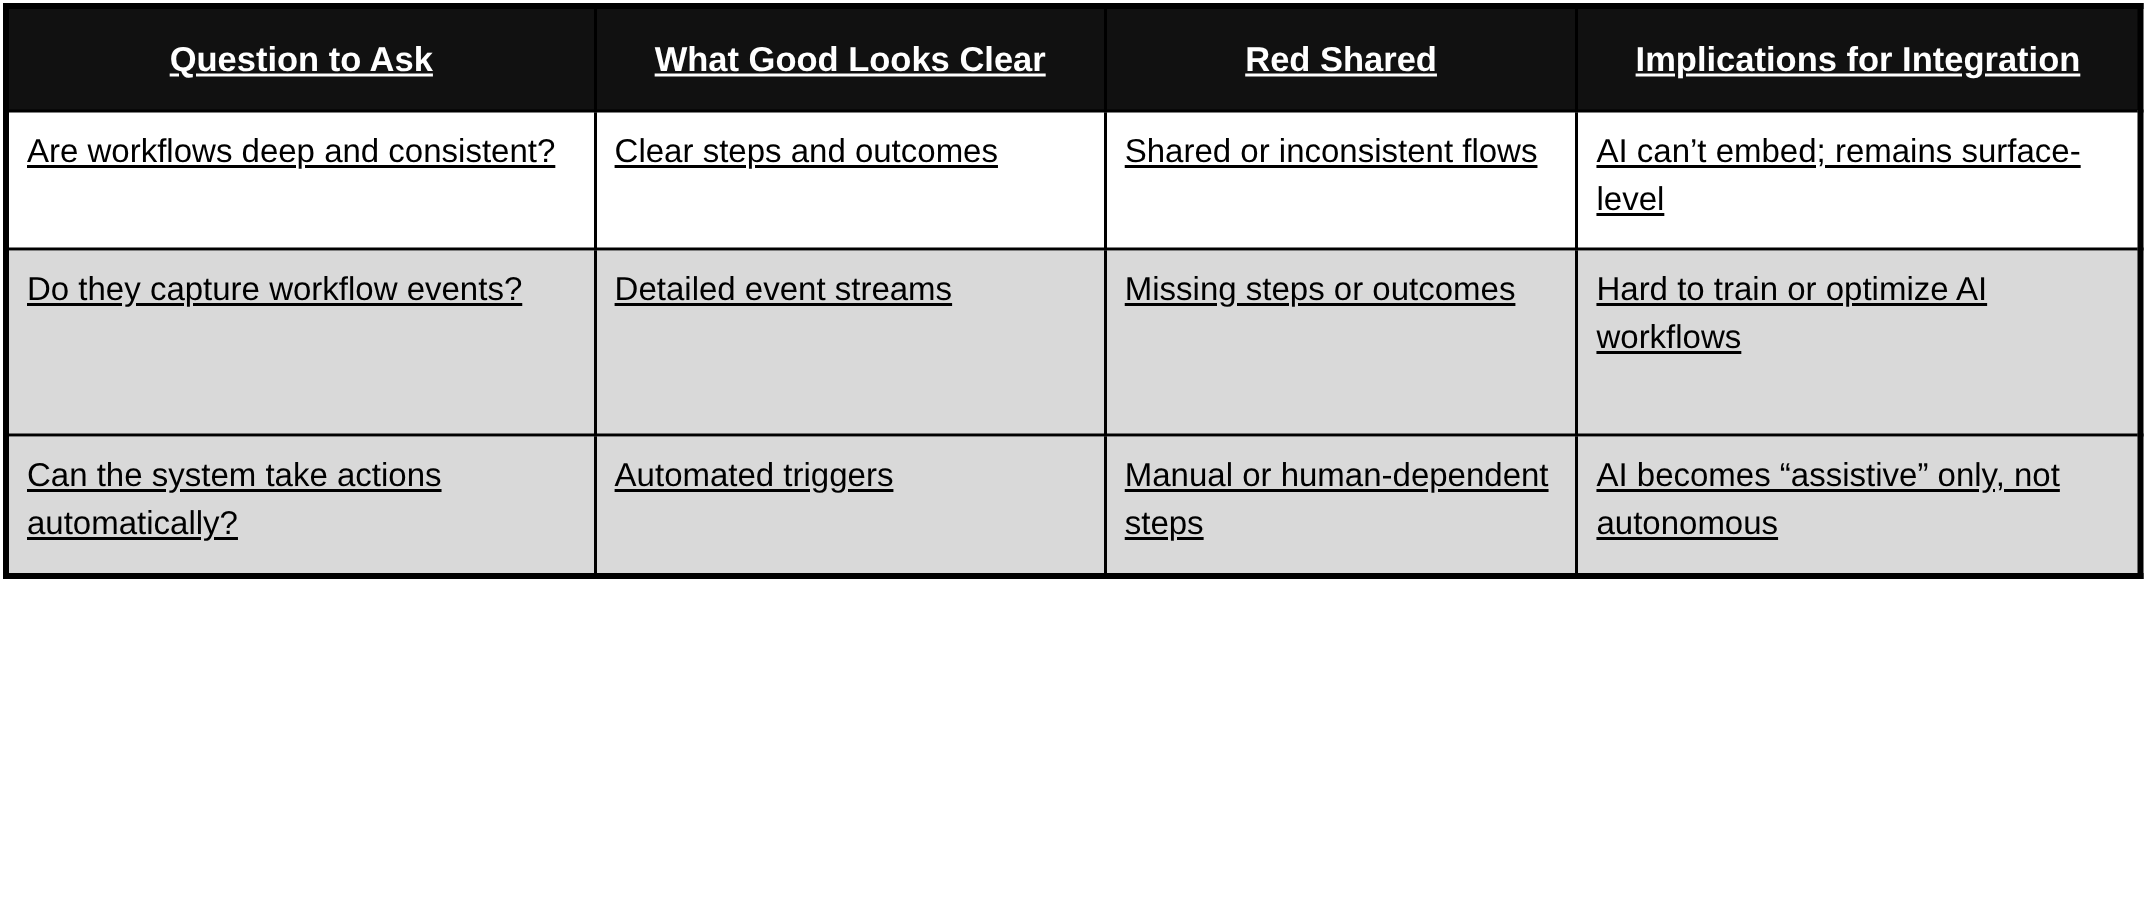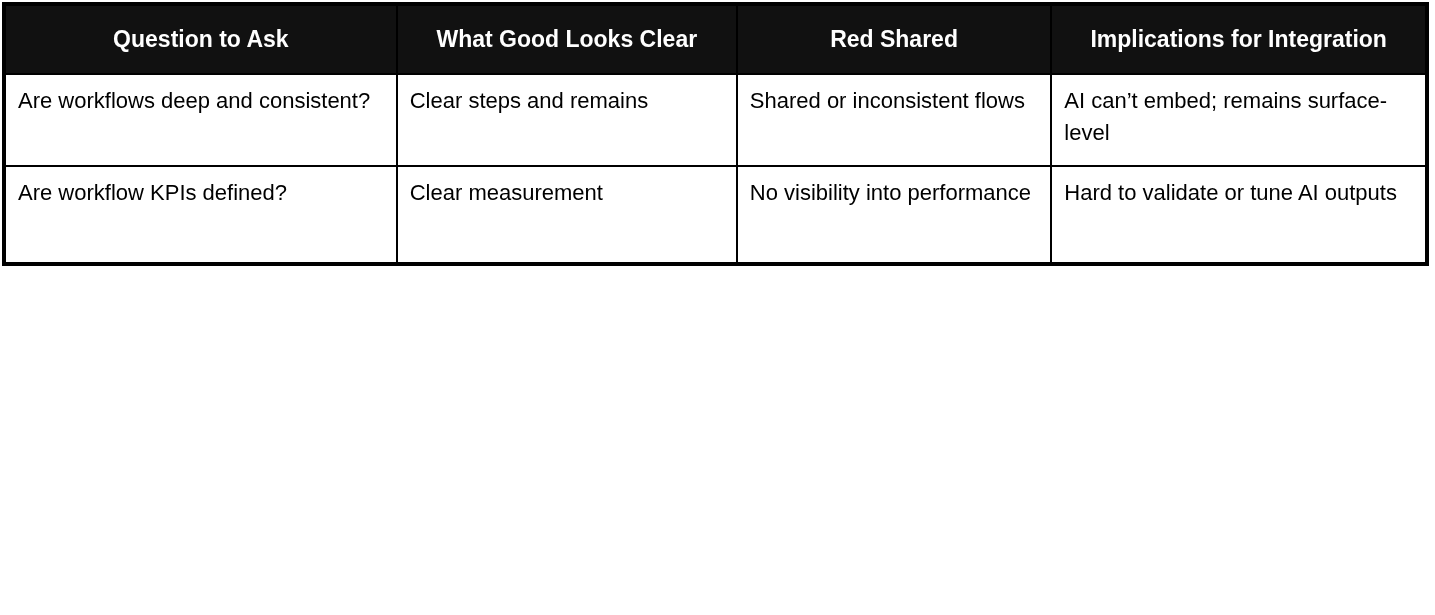--- a/index.html
+++ b/index.html
@@ -26,20 +26,21 @@
     background:var(--row-bg);
   }
   .cmp th,.cmp td{
     border:2px solid var(--border);
     vertical-align:top;
     text-align:left;
     padding:10px 6px 10px 12px;
     font-size:22px;
     line-height:1.45;
     overflow:hidden;
+    text-decoration:underline;
   }
   .cmp th{
     background:var(--header-bg);
     color:var(--header-text);
     font-weight:bold;
     text-align:center;
     vertical-align:middle;
     font-size:23px;
     height:55px;
     padding:6px 4px;
@@ -69,24 +70,30 @@
     <tr>
       <th>Question to Ask</th>
       <th>What Good Looks Clear</th>
       <th>Red Shared</th>
       <th>Implications for Integration</th>
     </tr>
   </thead>
   <tbody>
     <tr class="r1">
       <td>Are workflows deep and consistent?</td>
-      <td>Clear steps and remains</td>
+      <td>Clear steps and outcomes</td>
       <td>Shared or inconsistent flows</td>
       <td>AI can’t embed; remains surface-level</td>
     </tr>
-    <tr class="r5">
-      <td>Are workflow KPIs defined?</td>
-      <td>Clear measurement</td>
-      <td>No visibility into performance</td>
-      <td>Hard to validate or tune AI outputs</td>
+    <tr class="r2 alt">
+      <td>Do they capture workflow events?</td>
+      <td>Detailed event streams</td>
+      <td>Missing steps or outcomes</td>
+      <td>Hard to train or optimize AI workflows</td>
+    </tr>
+    <tr class="r4 alt">
+      <td>Can the system take actions automatically?</td>
+      <td>Automated triggers</td>
+      <td>Manual or human-dependent steps</td>
+      <td>AI becomes “assistive” only, not autonomous</td>
     </tr>
   </tbody>
 </table>
 
 </body></html>

